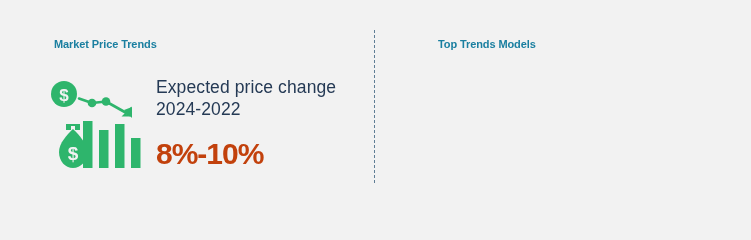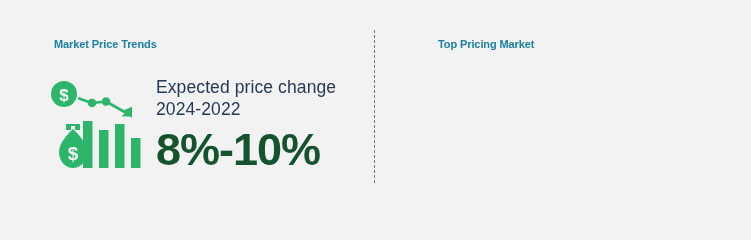--- a/index.html
+++ b/index.html
@@ -72,24 +72,24 @@
     width: 210px;
   }
   .expected-line {
     font-size: 17.5px;
     color: #253a55;
     line-height: 1.28;
     letter-spacing: 0.1px;
     white-space: nowrap;
   }
   .big-stat {
-    margin-top: 6px;
-    font-size: 45px;
+    margin-top: 18px;
+    font-size: 30px;
     font-weight: bold;
-    color: #14532d;
+    color: #c2410c;
     letter-spacing: -1px;
     line-height: 1;
     white-space: nowrap;
   }
 </style>
 </head>
 <body>
 
 <div class="infographic">
 
@@ -137,17 +137,17 @@
         <div class="big-stat">8%-10%</div>
       </div>
 
     </div>
   </div>
 
   <div class="divider"></div>
 
   <div class="panel panel-right">
 
-    <div class="panel-title">Top Pricing Market</div>
+    <div class="panel-title">Top Trends Models</div>
 
   </div>
 
 </div>
 
 </body></html>

